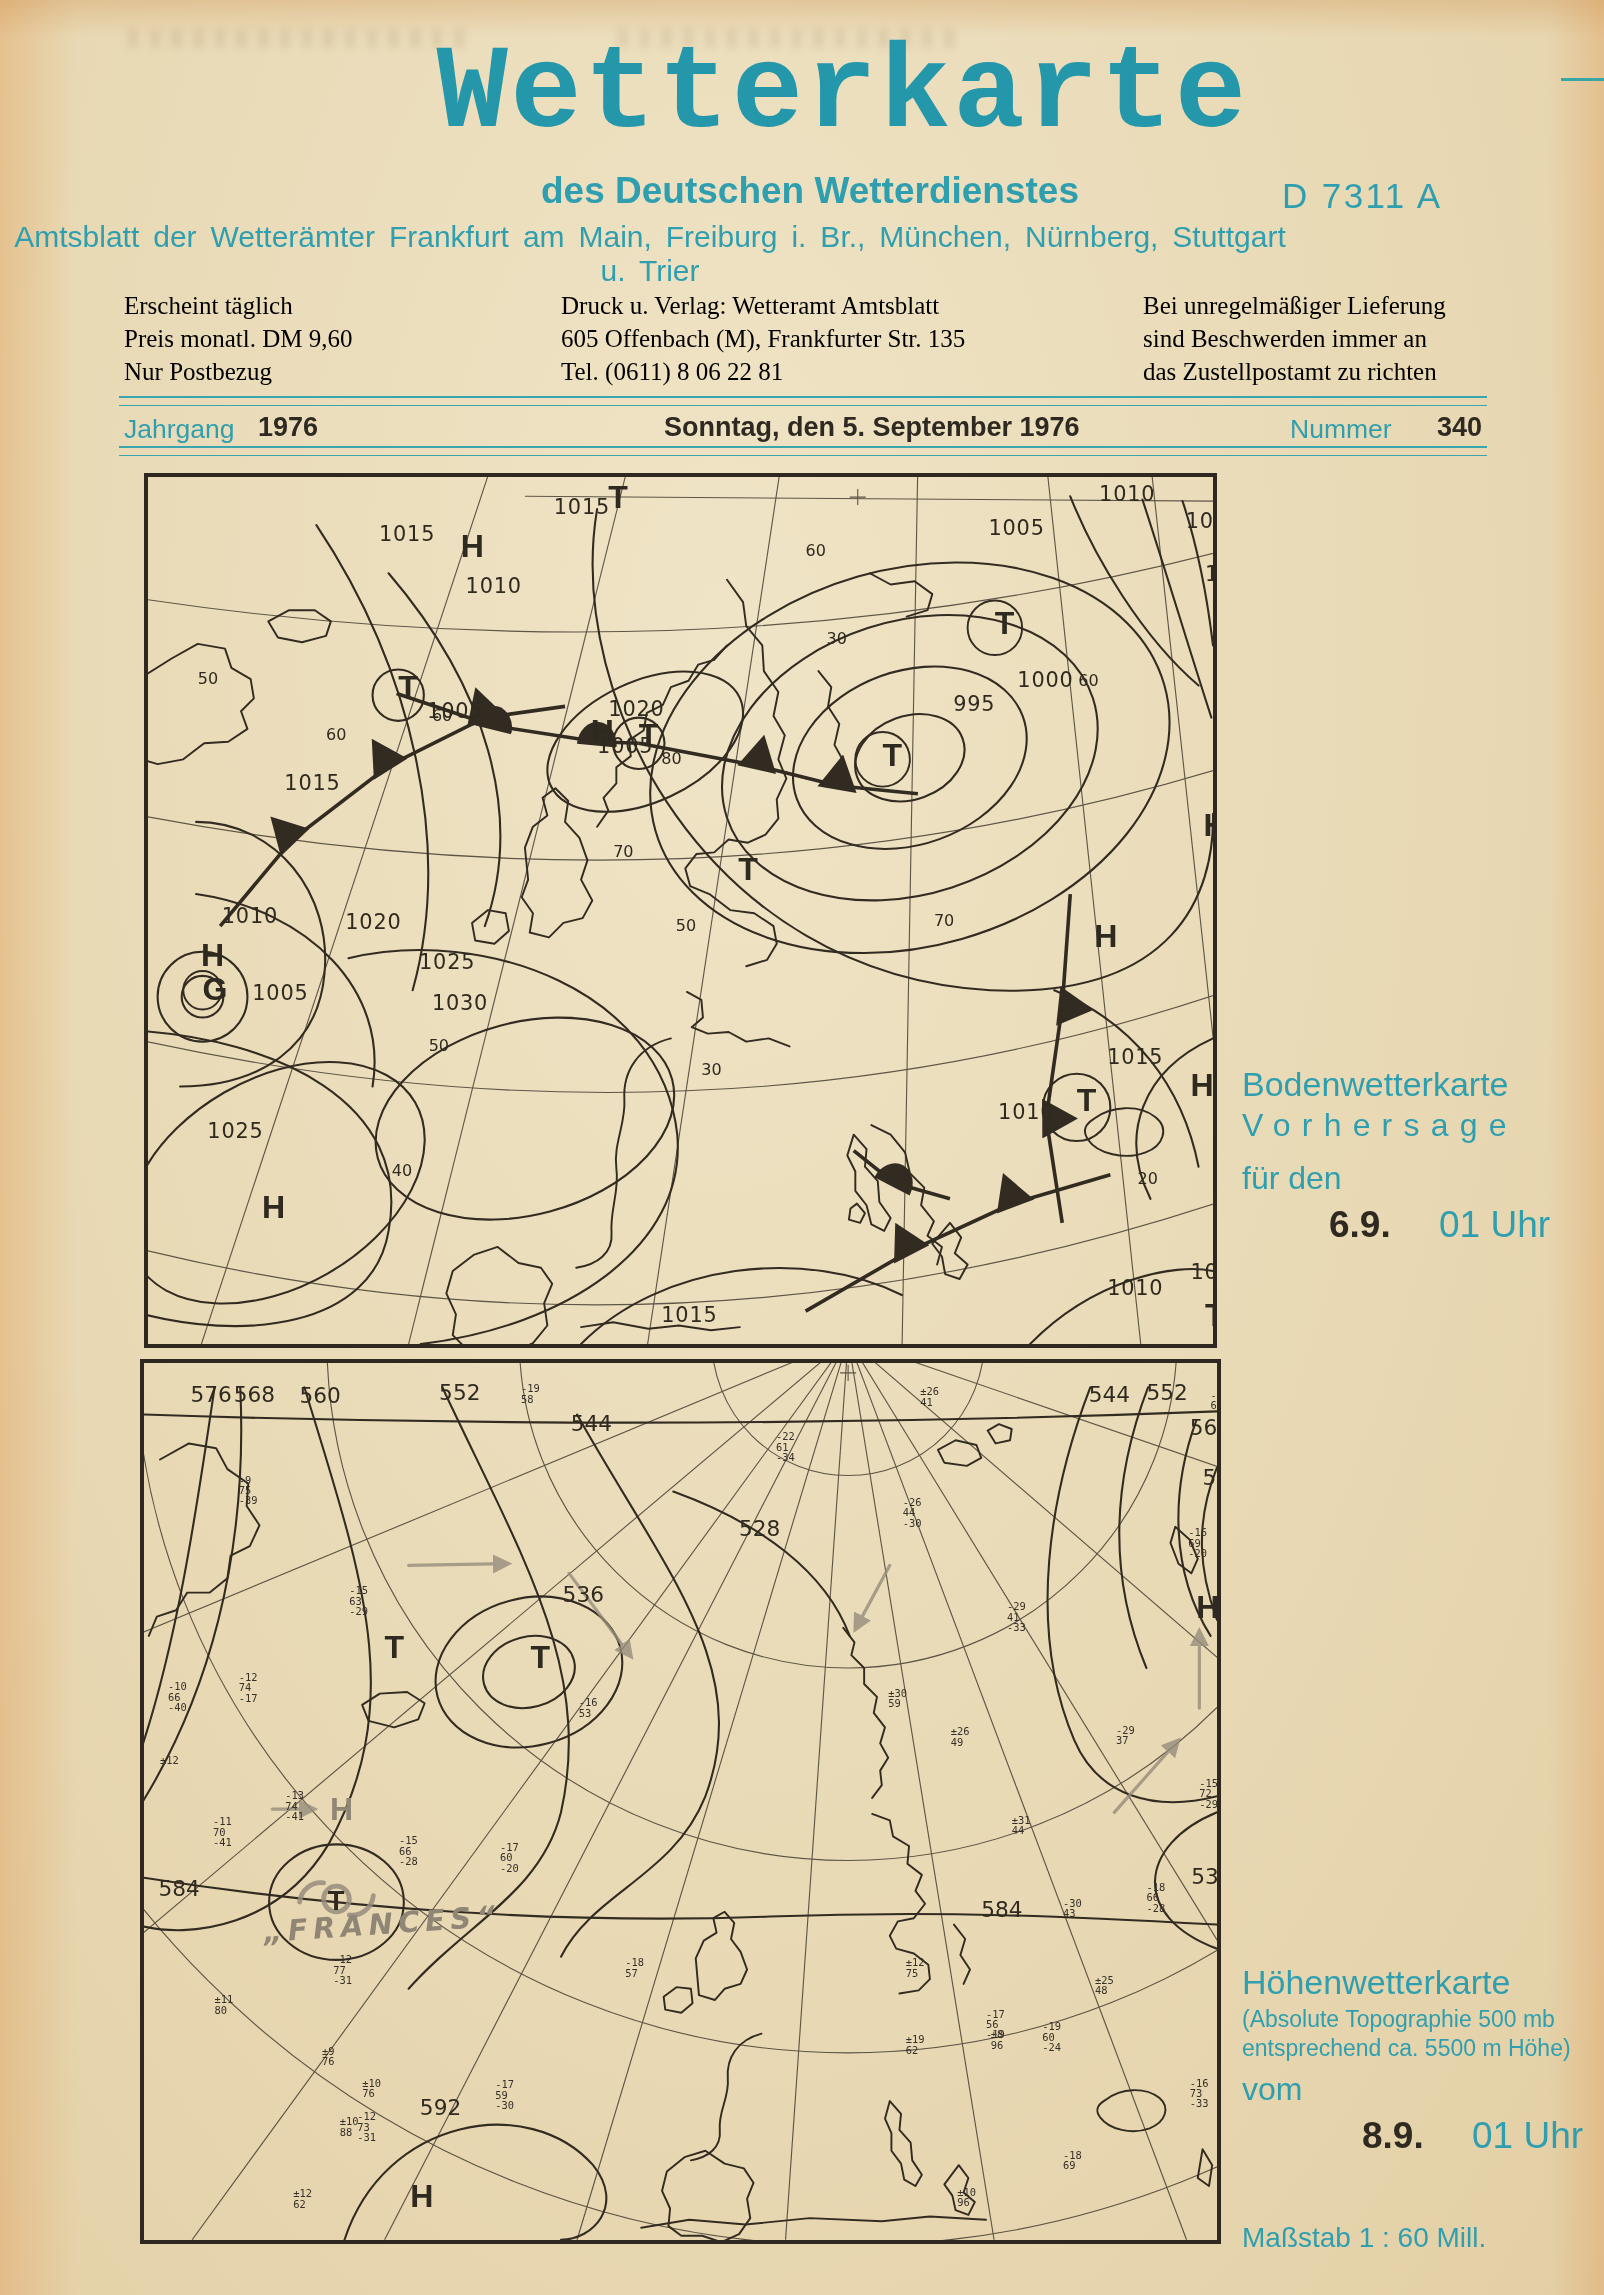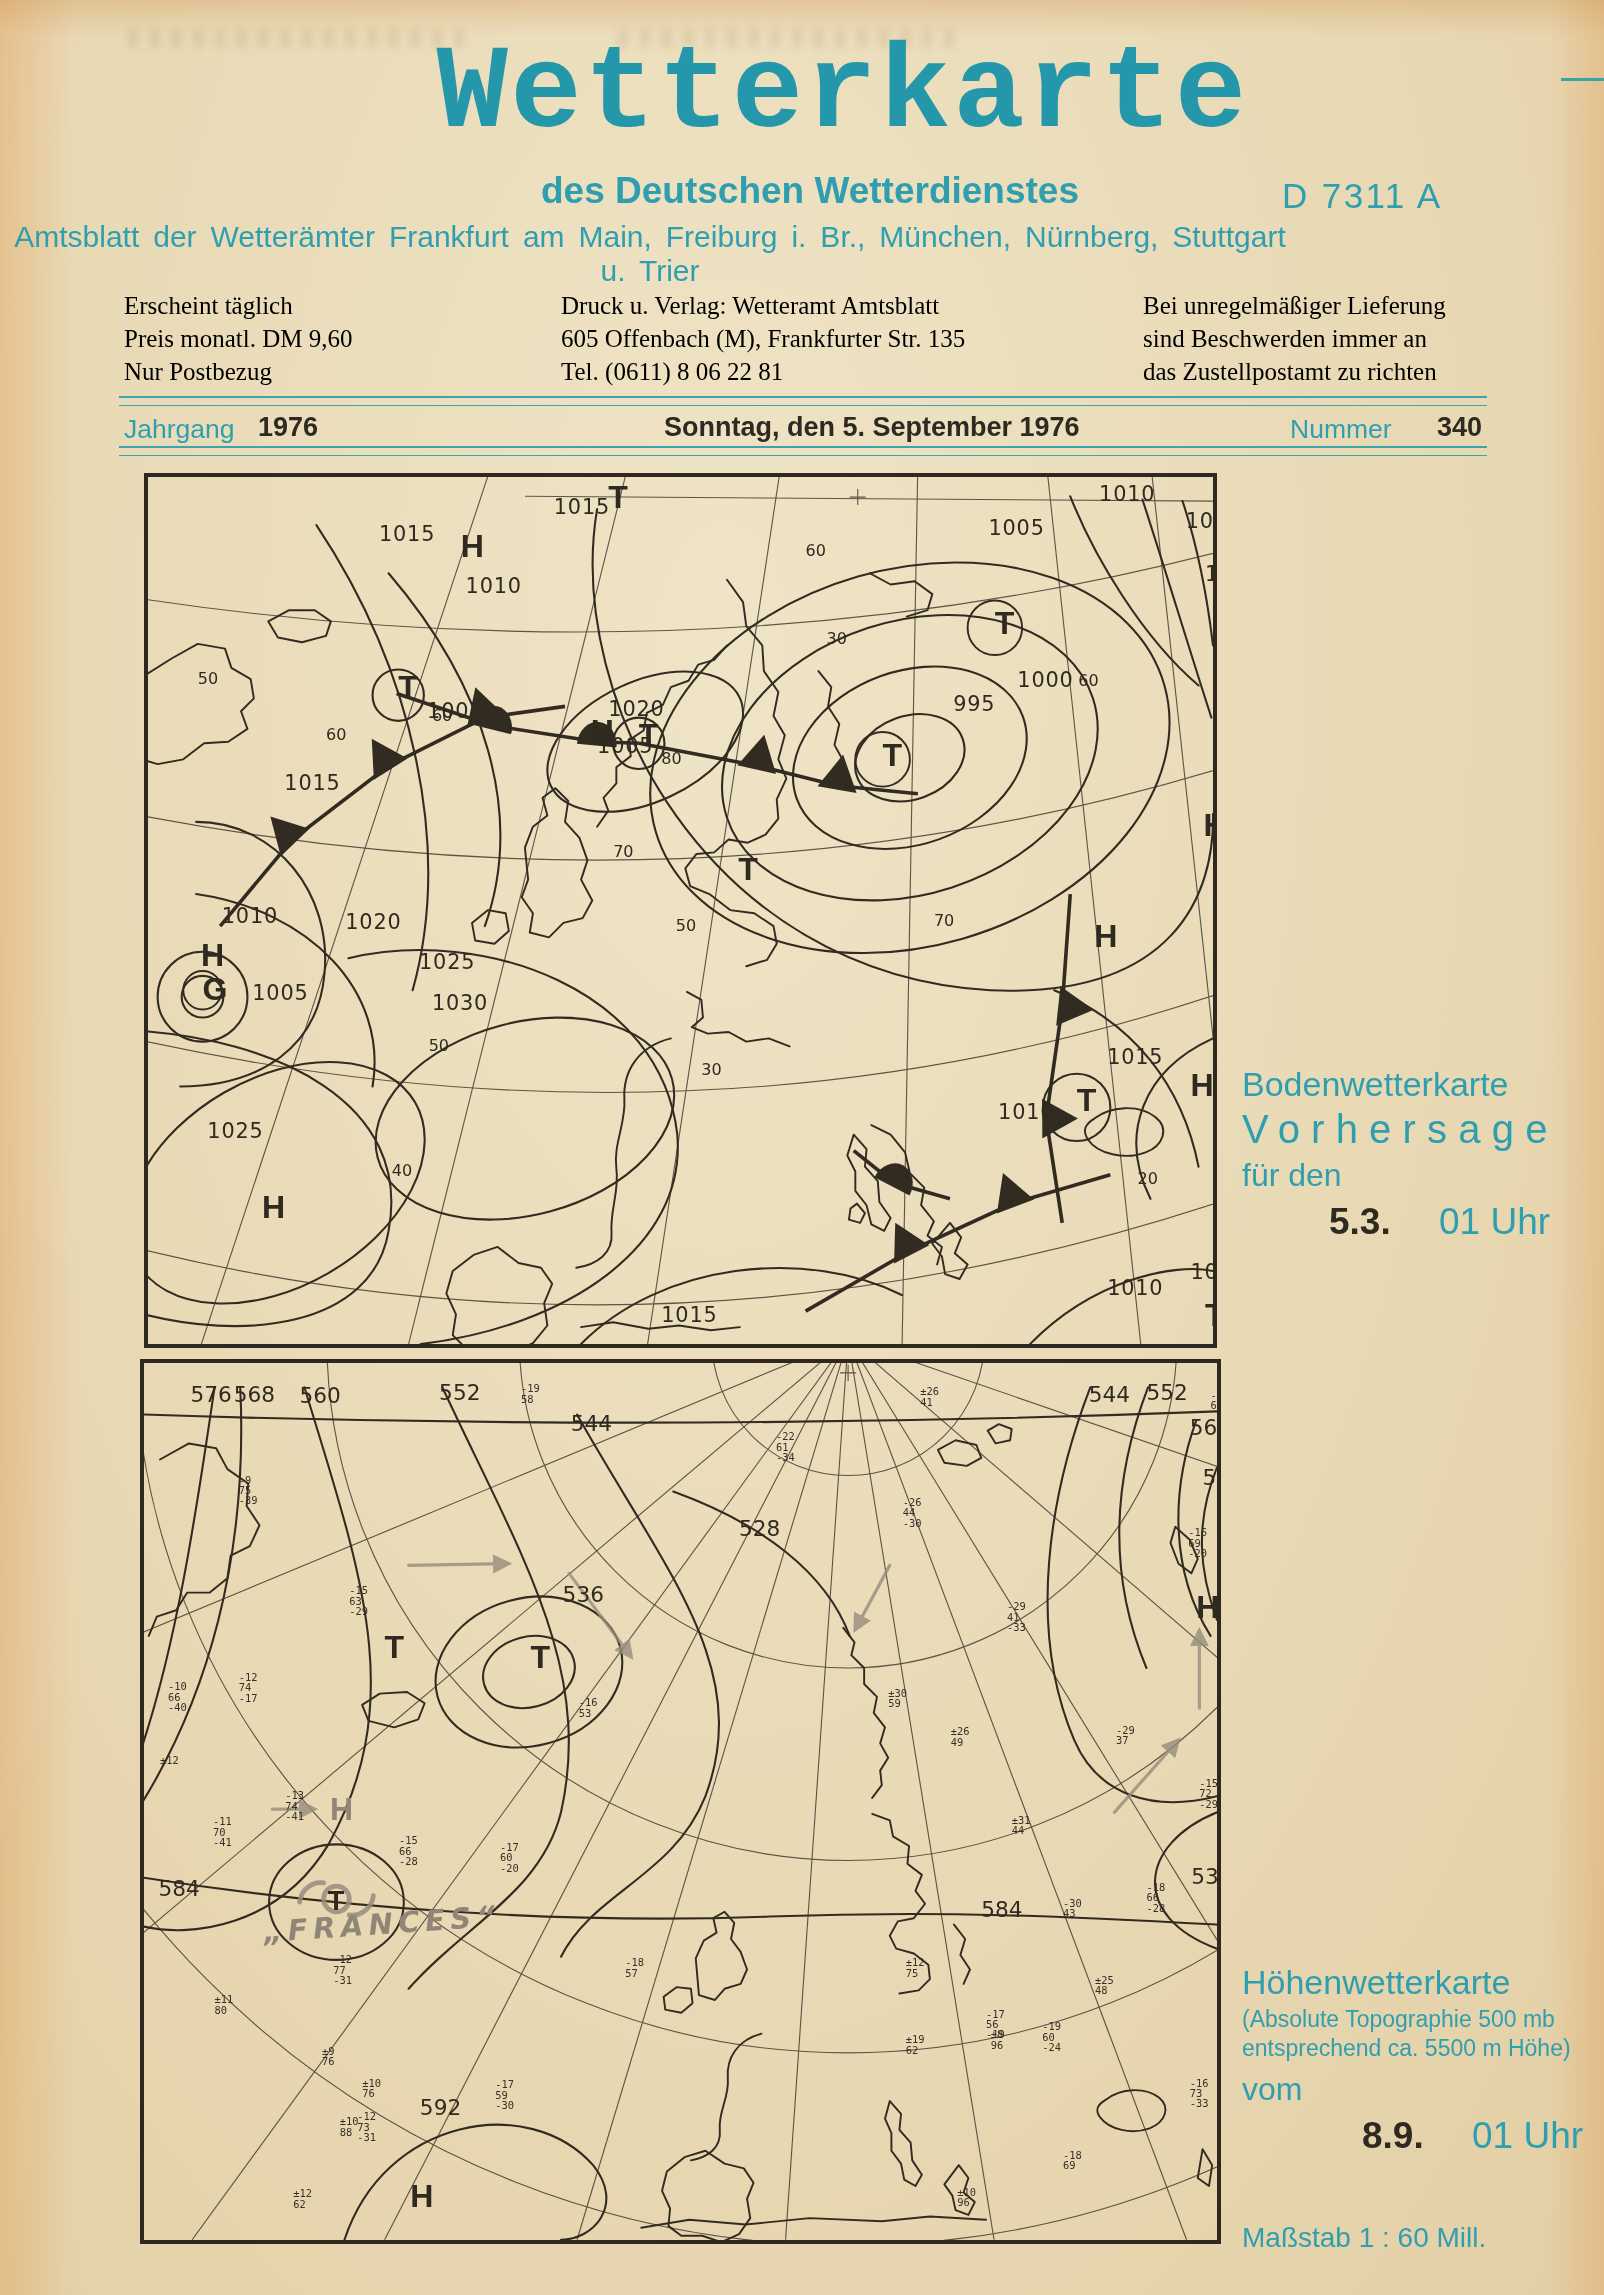--- a/index.html
+++ b/index.html
@@ -26,21 +26,21 @@
   .amtsblatt{position:absolute;left:0;top:220px;width:1300px;text-align:center;
              font-size:30px;color:#2f9fb0;word-spacing:5.6px;}
   .infocol{position:absolute;top:289px;font-size:25px;line-height:33px;color:#000000;font-family:Liberation Serif, serif;}
   .rule{position:absolute;left:119px;width:1368px;height:7.2px;
         border-top:2.4px solid #3aa5ad;border-bottom:1.6px solid #3aa5ad;}
   .dl{position:absolute;font-size:26.5px;}
   .dl b{font-size:27px;}
   .map{position:absolute;border:4.8px solid #2e2820;}
   .cap{position:absolute;left:1242px;color:#2f9fb0;}
   .cap .t1{font-size:34px;margin:0 0 3.2px 0;}
-  .cap .sp{font-size:40px;letter-spacing:11.2px;margin:0 0 5px 0;}
+  .cap .sp{font-size:32px;letter-spacing:11.2px;margin:0 0 16px 0;}
   .cap .pf{font-size:32px;margin:0;}
   .cap .note{font-size:23px;line-height:29px;margin:0;}
   .cap .row{margin-top:6.4px;font-size:37px;}
   .cap .d{color:#2e2a22;font-weight:bold;}
   .cap .u{color:#2f9fb0;margin-left:38px;}
   .scale{position:absolute;left:1242px;top:2222px;font-size:28px;color:#2f9fb0;}
   .dash{position:absolute;left:1561px;top:78px;width:43px;height:3.2px;background:#3aa5a5;}
   
   svg{display:block;}
   .coast{stroke:#322b21;stroke-width:2.4;fill:none;stroke-linejoin:round;stroke-linecap:round;}
@@ -247,21 +247,21 @@
         <circle cx="1056" cy="188" r="34" fill="none" stroke="#322b21" stroke-width="2.4"></circle>
       </g>
 </svg>
 </div>
 
 <div class="cap" style="top:1065px;width:353px;">
   <p class="t1">Bodenwetterkarte</p>
   <p class="sp">Vorhersage</p>
   <p class="pf">für den</p>
   <div class="row">
-    <span class="d" style="margin-left:87px;">5.3.</span>
+    <span class="d" style="margin-left:87px;">6.9.</span>
     <span class="u">01 Uhr</span>
   </div>
 </div>
 
 <div class="map" style="left:140px;top:1359px;width:1073px;height:877px;">
 <svg width="1073" height="877" viewBox="0 0 1338 1093">
 
   <g class="grid">
     <path d="M878,-30 L-60,360"></path>
         <path d="M878,-30 L-60,760"></path>

